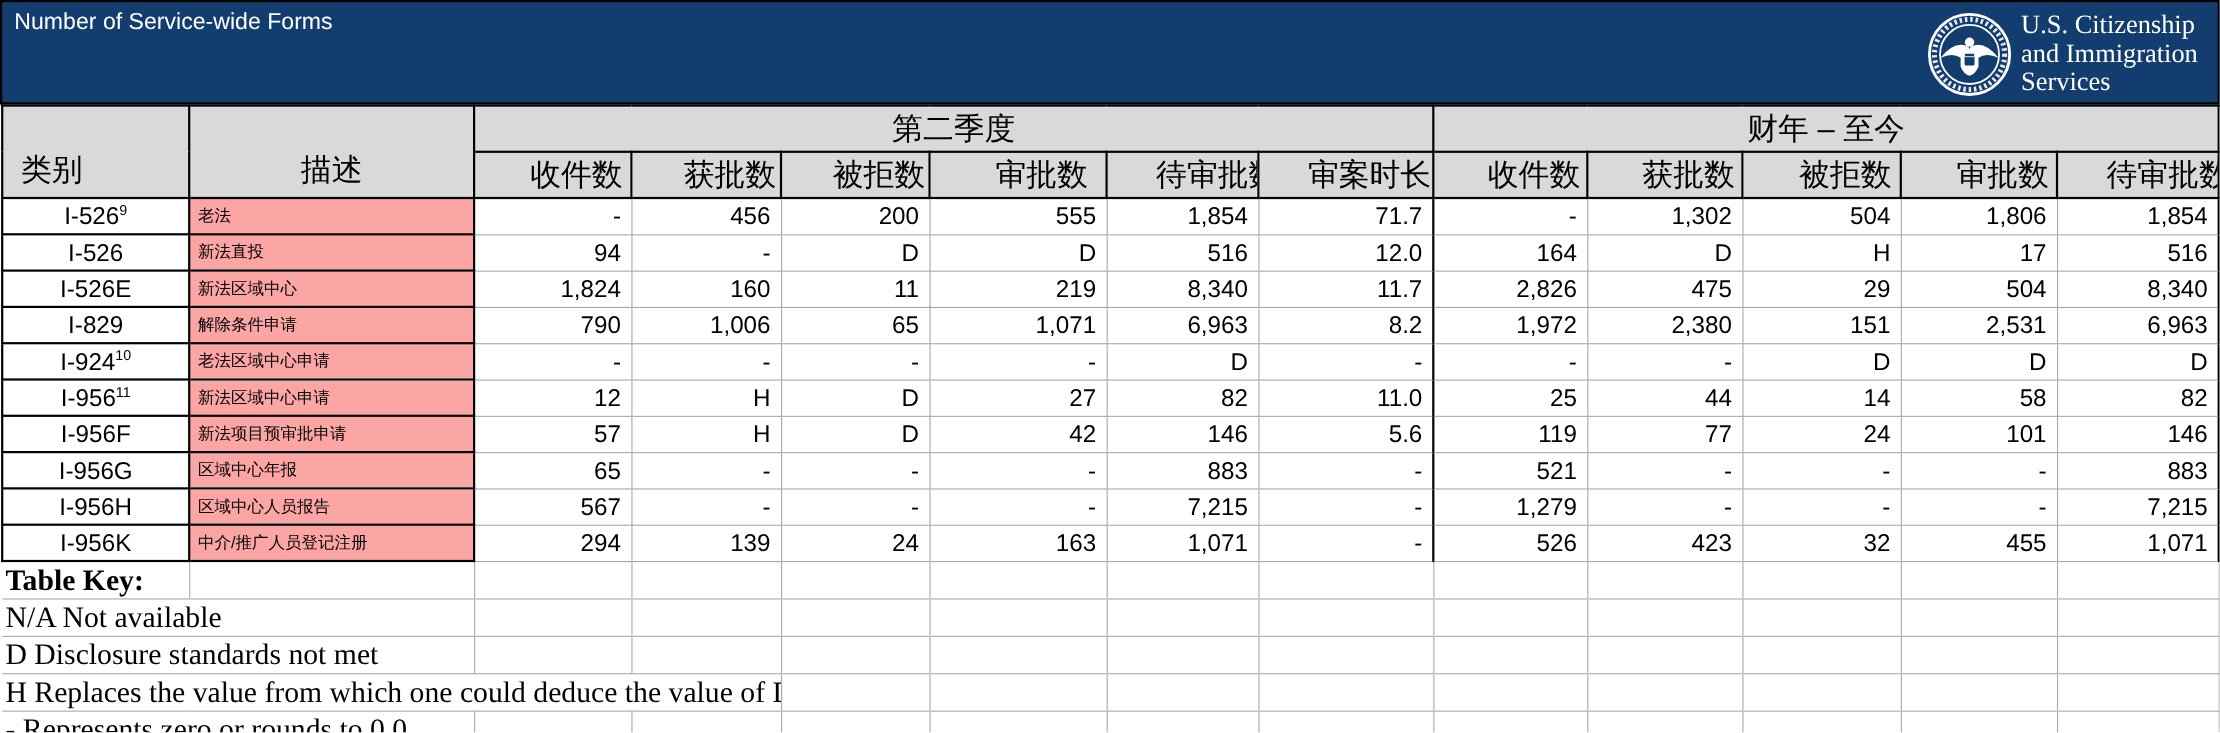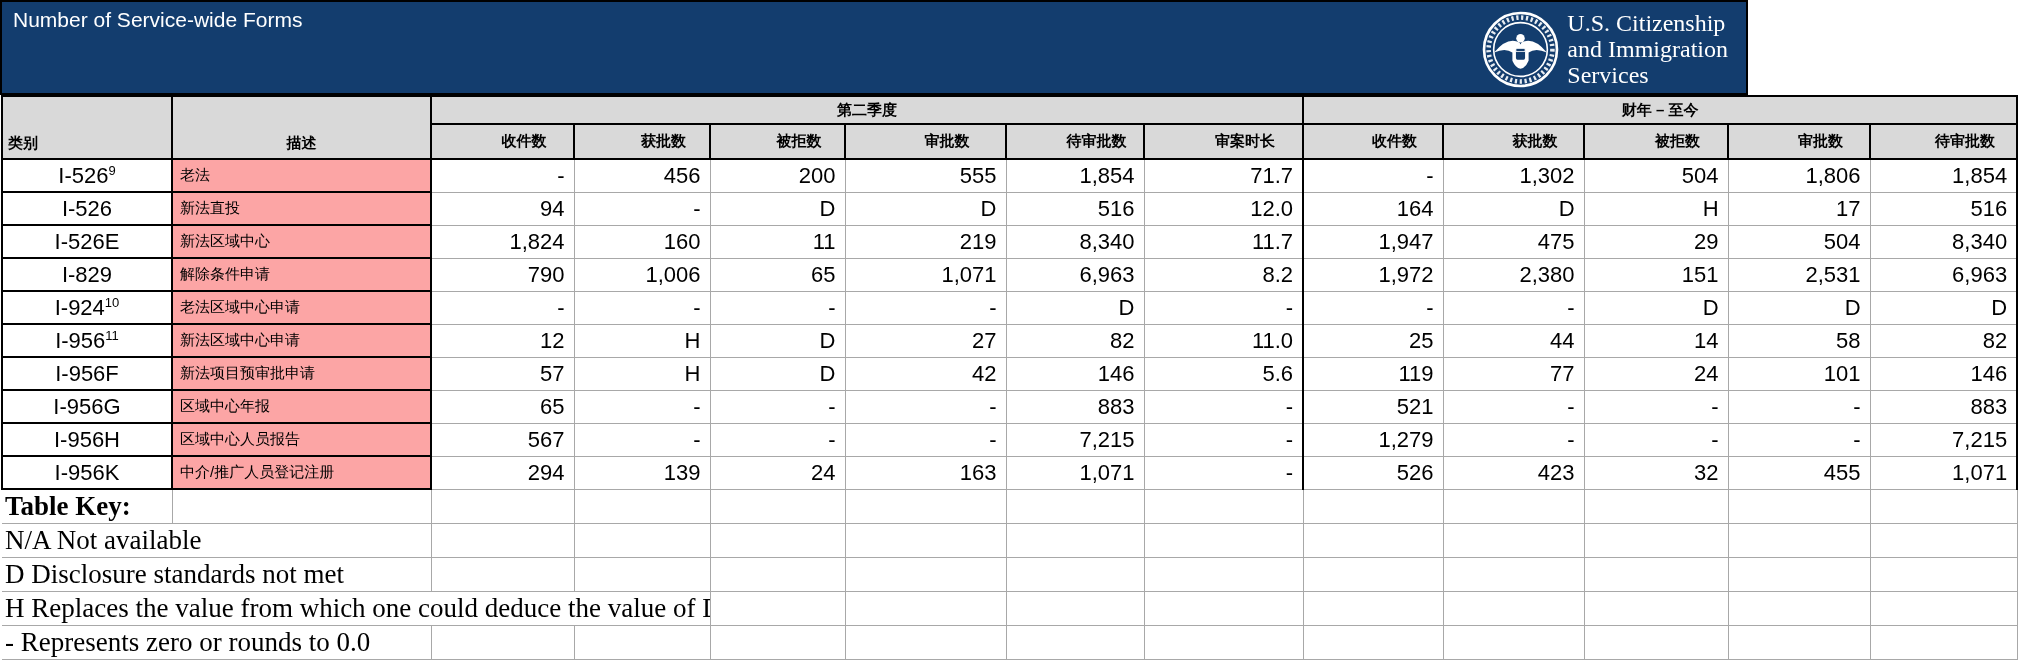--- a/index.html
+++ b/index.html
@@ -7,37 +7,37 @@
     --hdr-bg:#d9d9d9;
     --grid:#a8a8a8;
     --blk:#000000;
   }
   *{box-sizing:border-box;}
   html,body{margin:0;padding:0;background:#fff;}
   body{font-family:"Liberation Sans",sans-serif;color:#000;}
   .page{width:2018px;height:666px;overflow:hidden;background:#fff;}
 
   
-  .banner{position:relative;width:1748px;height:95px;background:var(--banner-bg);
+  .banner{position:relative;width:2018px;height:95px;background:var(--banner-bg);
           border:2px solid var(--blk);}
   .banner-titles{position:absolute;left:11px;top:3px;}
   .banner-titles div{color:#fff;font-size:21px;line-height:29px;white-space:nowrap;}
   .logo{position:absolute;right:18px;top:8px;display:flex;align-items:center;gap:8px;}
   .seal{width:77px;height:77px;flex:0 0 auto;}
   .logo-text{color:#fff;font-family:"Liberation Serif",serif;font-size:24px;line-height:26px;white-space:nowrap;}
 
   
   table.main{border-collapse:collapse;table-layout:fixed;width:2015px;margin-left:1px;}
   table.main th,table.main td{overflow:hidden;white-space:nowrap;}
 
-  thead th{background:var(--hdr-bg);border:2px solid var(--blk);font-weight:bold;font-size:15px;}
+  thead th{background:var(--hdr-bg);border:2px solid var(--blk);font-weight:normal;font-size:28px;}
   tr.grp-row{height:28px;}
   tr.name-row{height:35px;}
   th.corner{vertical-align:bottom;padding:0 0 5px 0;}
-  th.cat-h{text-align:left;padding-left:5px;margin-left:37px;}
+  th.cat-h{text-align:left;padding-left:16px;margin-left:37px;}
   th.desc-h{text-align:center;}
   th.grp{text-align:center;vertical-align:middle;}
   th.colname{text-align:center;vertical-align:middle;padding-left:44px;}
 
   tr.data-row{height:33px;}
   td.cat{border:2px solid var(--blk);text-align:center;font-size:22px;background:#fff;margin-left:44px;}
   td.desc{border:2px solid var(--blk);text-align:left;padding-left:7px;font-size:15px;background:#fca5a5;}
   td.num{border-right:1px solid var(--grid);border-bottom:1px solid var(--grid);
          text-align:right;padding-right:9px;font-size:22px;background:#fff;}
   td.num.fy-start{border-left:2px solid var(--blk);}
@@ -150,21 +150,21 @@
         </tr>
         <tr class="data-row">
           <td class="cat">I-526E</td>
           <td class="desc">新法区域中心</td>
           <td class="num">1,824</td>
           <td class="num">160</td>
           <td class="num">11</td>
           <td class="num">219</td>
           <td class="num">8,340</td>
           <td class="num">11.7</td>
-          <td class="num fy-start">1,947</td>
+          <td class="num fy-start">2,826</td>
           <td class="num">475</td>
           <td class="num">29</td>
           <td class="num">504</td>
           <td class="num last-col">8,340</td>
         </tr>
         <tr class="data-row">
           <td class="cat">I-829</td>
           <td class="desc">解除条件申请</td>
           <td class="num">790</td>
           <td class="num">1,006</td>

